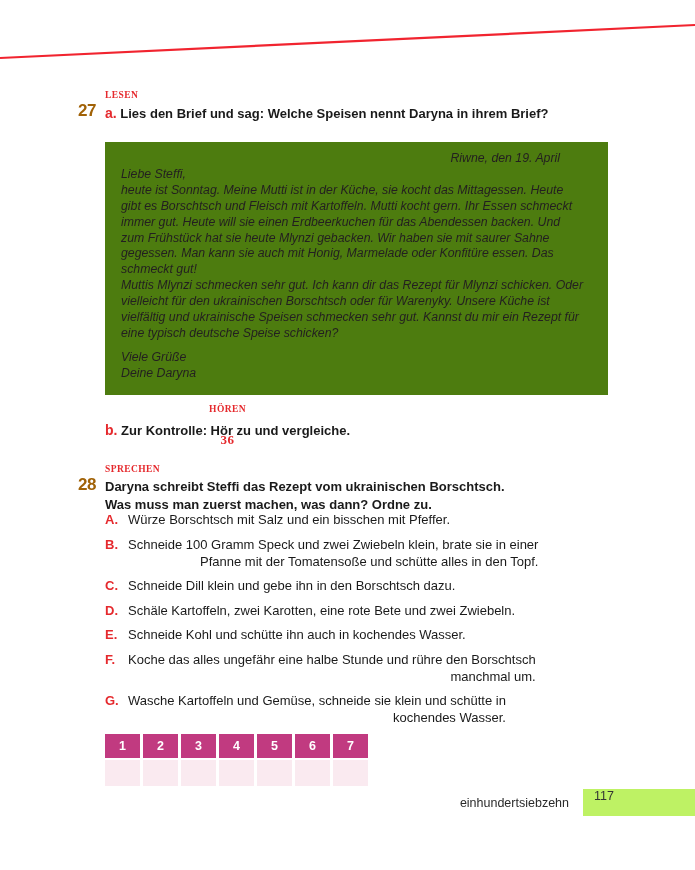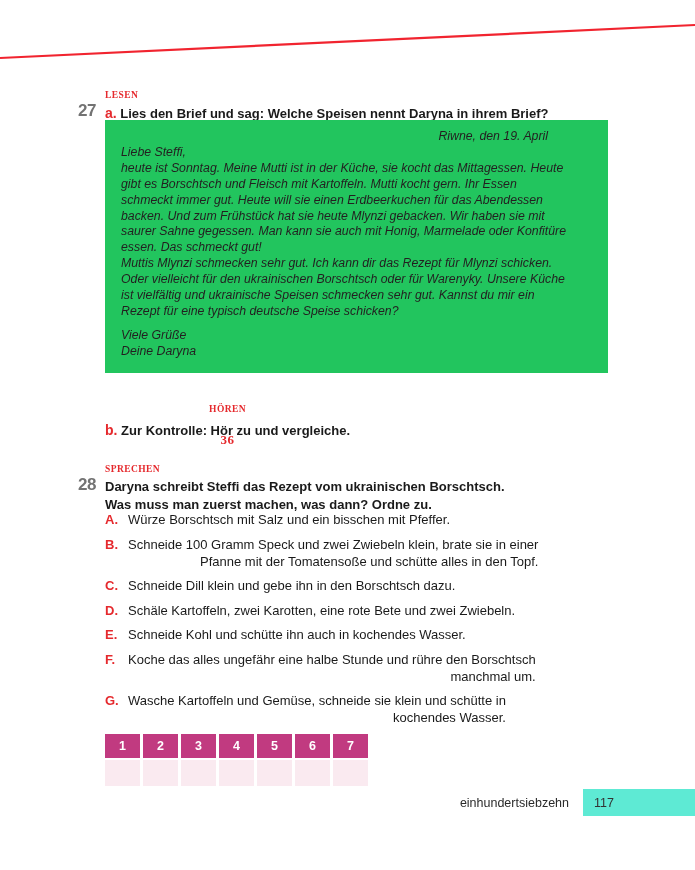--- a/index.html
+++ b/index.html
@@ -6,34 +6,34 @@
   html,body { background:#ffffff; }
   .page {
     position:relative; width:695px; height:870px; background:#ffffff;
     font-family:"Liberation Sans", sans-serif; color:#1a1a1a; overflow:hidden;
   }
   .top-rule { position:absolute; top:0; left:0; }
 
   
   .ex { position:absolute; display:flex; }
   .ex-num {
-    width:27px; font-size:17px; font-weight:bold; color:#737373;
+    width:27px; font-size:17px; font-weight:bold; color:#a16207;
     margin-top:13px; letter-spacing:-0.5px;
   }
   .skill-label {
     font-size:9.5px; font-weight:bold; color:#e5292d; letter-spacing:0.4px;
     display:flex; align-items:center; gap:6px; height:13px;font-family:Liberation Serif, serif;
   }
   .task-line { font-size:13px; font-weight:bold; margin-top:3px; line-height:18px; white-space:pre-line; }
   .task-letter { color:#e5292d; font-size:14px; font-weight:bold; }
 
   
   .letter {
-    position:absolute; top:120px; left:105px; width:503px; height:253px;
-    background:#22c55e; padding:9px 36px 10px 16px; overflow:hidden;
+    position:absolute; top:142px; left:105px; width:503px; height:253px;
+    background:#4d7c0f; padding:9px 24px 10px 16px; overflow:hidden;
     font-style:italic; font-size:12.3px; line-height:15.9px; color:#231f20;
   }
   .letter-date { text-align:right; padding-right:24px; }
   .letter-body { white-space:pre-line; }
   .letter-closing { white-space:pre-line; margin-top:8px; }
 
   
   .hoeren { position:absolute; top:404px; left:105px; }
   .hoeren .skill-label { margin-bottom:4px;flex-direction:column; }
   .audio-track { font-size:13px; font-weight:bold; color:#e5292d;text-align:center; }
@@ -56,22 +56,22 @@
   }
   .td { width:35px; height:26px; background:#faeaf0; }
 
   
   .footer {
     position:absolute; top:789px; left:0; right:0; height:27px;
     display:flex; justify-content:flex-end; align-items:center;
   }
   .folio-word { font-size:12.5px; color:#2a2a2a; margin-right:14px; }
   .folio-box {
-    width:112px; height:27px; background:#5eead4; color:#333333;
-    font-size:12.5px; display:flex; align-items:center; padding-left:11px;
+    width:112px; height:27px; background:#bef264; color:#333333;
+    font-size:12.5px; display:flex; padding-left:11px;
   }
 </style>
 </head>
 <body>
 
 <div class="page">
 
   <svg class="top-rule" width="695" height="70">
     <line x1="0" y1="58" x2="695" y2="25" stroke="#f1242f" stroke-width="2.2"></line>
   </svg>

